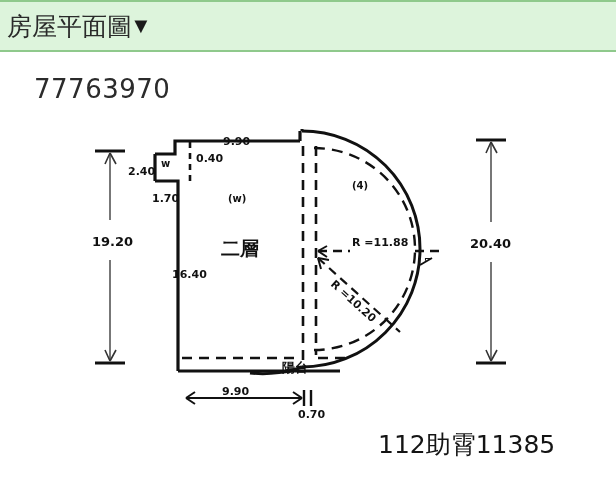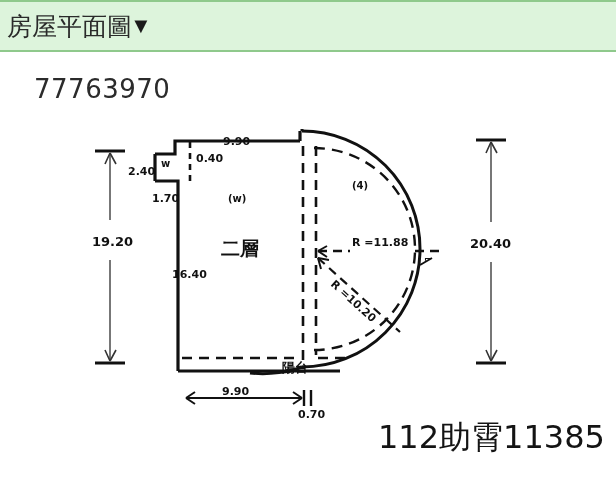--- a/index.html
+++ b/index.html
@@ -56,22 +56,22 @@
     top: 74px;
     font-size: 26px;
     color: #2b2b2b;
     font-family: "DejaVu Sans", "Liberation Sans", sans-serif;
     letter-spacing: 0.5px;
   }
   
   .footer-stamp {
     position: absolute;
     left: 378px;
-    top: 416px;
-    font-size: 32px;
+    top: 428px;
+    font-size: 25px;
     color: #141414;
     font-family: "DejaVu Sans", "Liberation Sans", sans-serif;
     letter-spacing: 0px;
     white-space: nowrap;
   }
   
   .drawing-wrap {
     position: absolute;
     left: 0;
     top: 110px;

